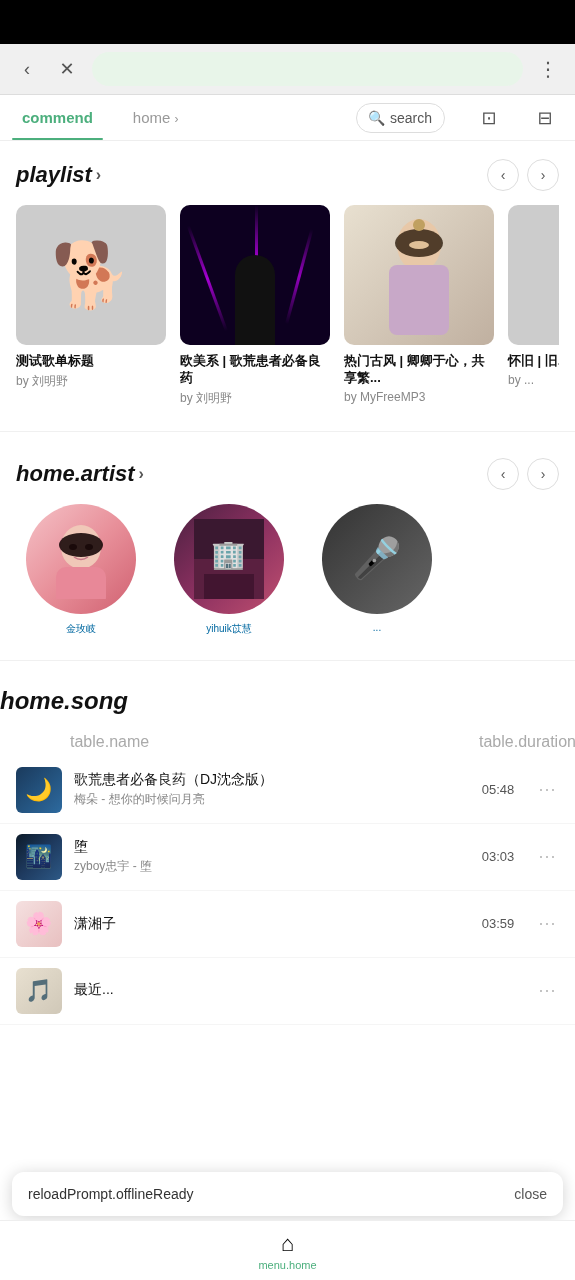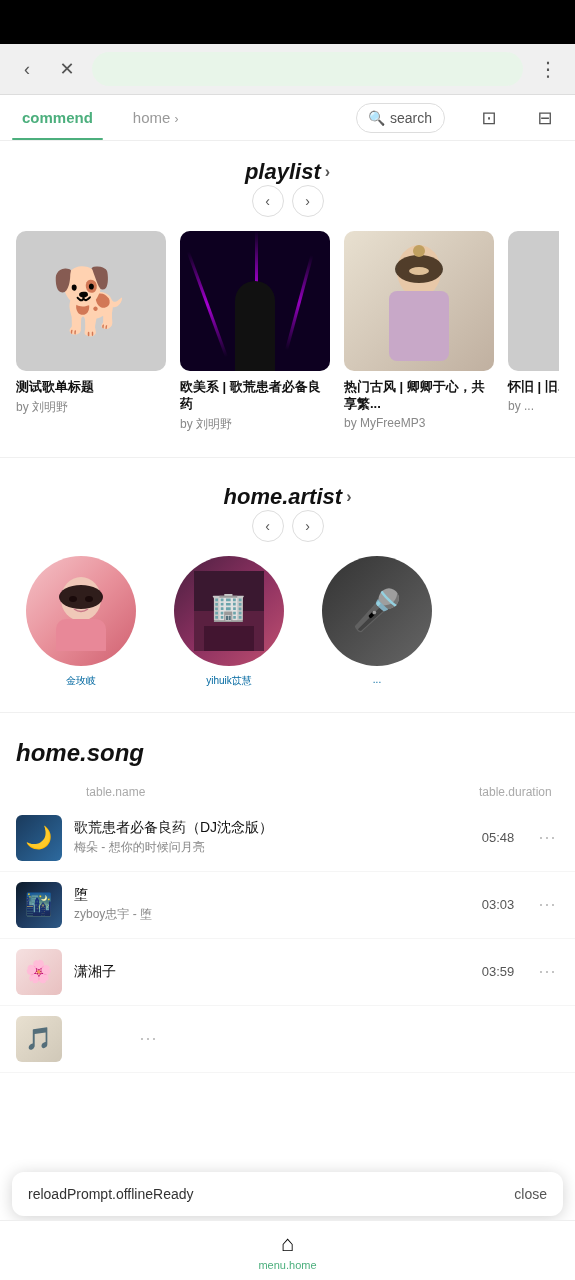--- a/index.html
+++ b/index.html
@@ -125,21 +125,20 @@
 
     
     .section {
       padding: 18px 16px 8px;
     }
     .section-header {
       display: flex;
       align-items: center;
       justify-content: space-between;
       margin-bottom: 14px;
-      flex-direction: column;
     }
     .section-title {
       font-size: 22px;
       font-style: italic;
       font-weight: 700;
       color: #111;
       display: flex;
       align-items: center;
       gap: 4px;
     }
@@ -293,29 +292,28 @@
 
     
     .song-section {
       padding: 18px 0 8px;
     }
     .song-section-title {
       font-size: 24px;
       font-style: italic;
       font-weight: 700;
       color: #111;
-      padding: 0 16px;
+      padding: 0 0;
       margin-bottom: 12px;
     }
     .song-table-header {
       display: flex;
       padding: 6px 16px 6px 70px;
       color: #aaa;
-      font-size: 12px;
-      margin-left: 16px;
+      font-size: 16px;
     }
     .song-table-header .col-name { flex: 1; }
     .song-table-header .col-dur { width: 50px; text-align: center; }
     .song-table-header .col-more { width: 30px; }
 
     .song-row {
       display: flex;
       align-items: center;
       padding: 10px 16px;
       gap: 12px;
@@ -651,20 +649,24 @@
       <div class="song-title">潇湘子</div>
     </div>
     <div class="song-duration">03:59</div>
     <div class="song-more">···</div>
   </div>
 
   <div class="song-row">
     <div class="song-thumb">
       <div class="thumb-recent">🎵</div>
     </div>
+    <div class="song-info">
+      <div class="song-title">最近...</div>
+      <div class="song-artist"></div>
+    </div>
     <div class="song-duration"></div>
     <div class="song-more">···</div>
   </div>
 </div>
 
 <div style="height: 120px;"></div>
 
 <div class="toast">
   <div class="toast-text">reloadPrompt.offlineReady</div>
   <div class="toast-close">close</div>

